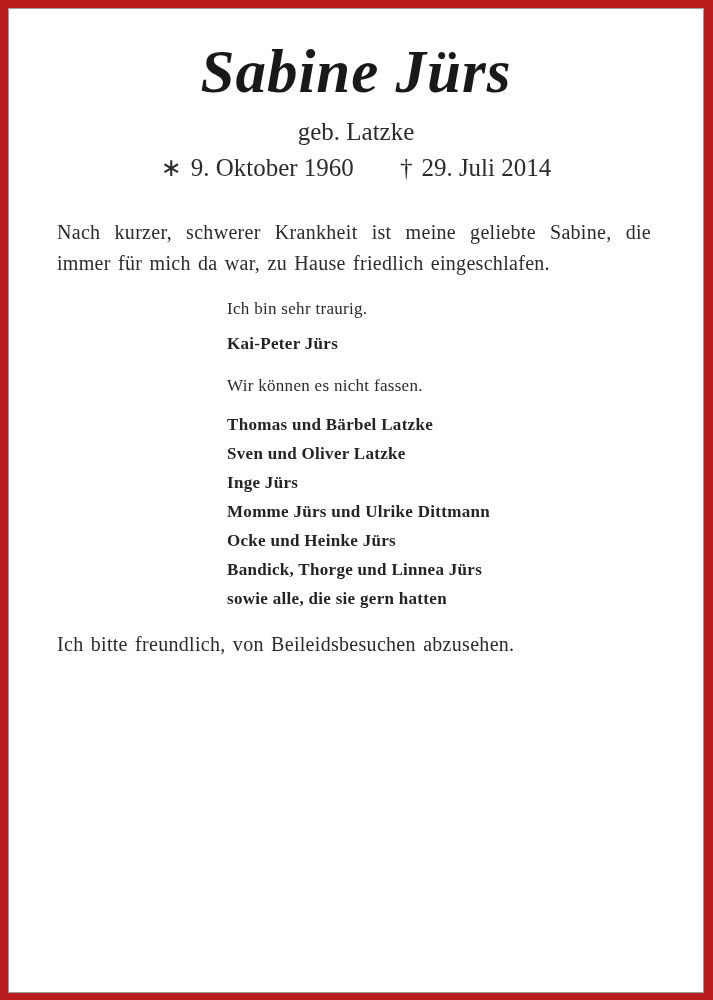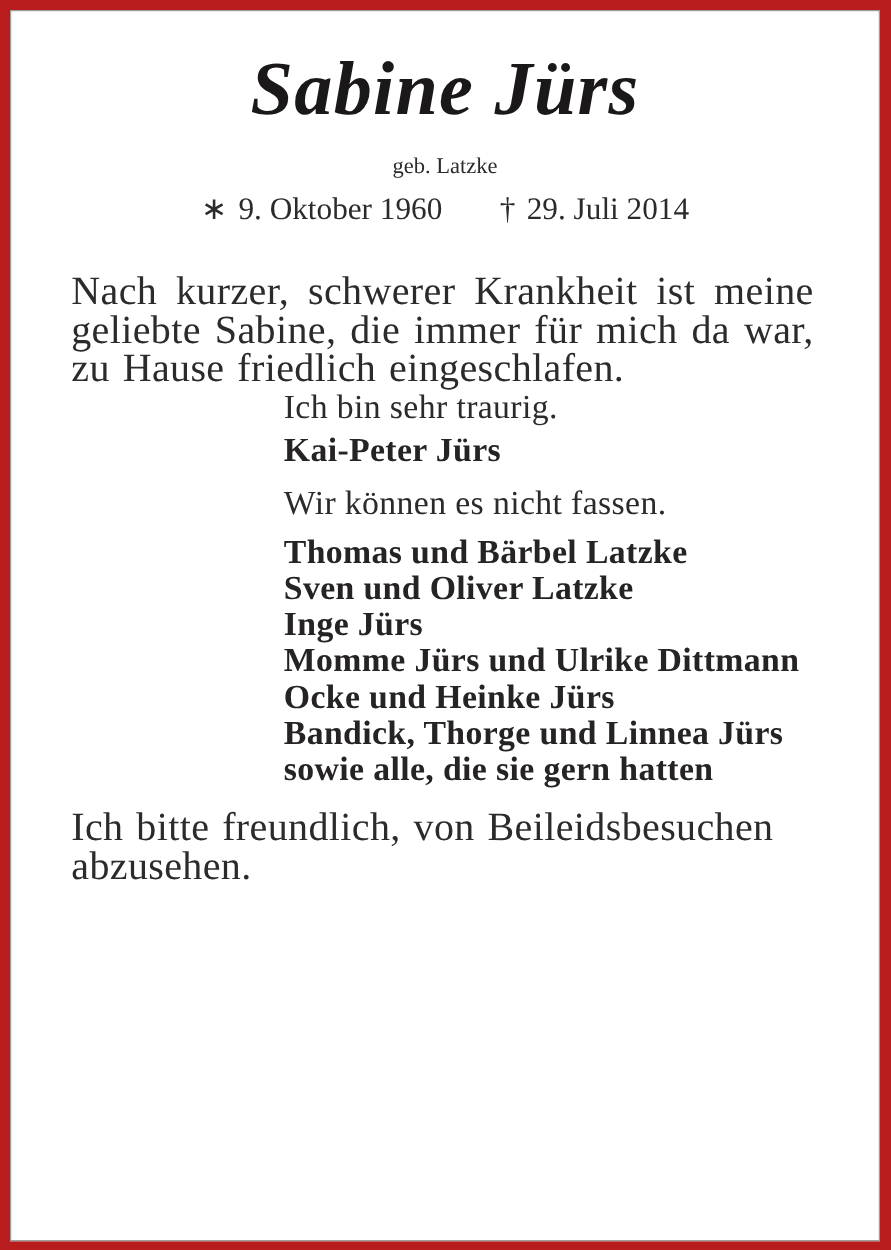--- a/index.html
+++ b/index.html
@@ -30,47 +30,48 @@
     font-style: italic;
     font-weight: 700;
     font-size: 61px;
     line-height: 66px;
     letter-spacing: 1px;
     color: #1b181a;
   }
   .maiden {
     margin-top: 12px;
     text-align: center;
-    font-size: 18px;
+    font-size: 25px;
     line-height: 30px;
     color: #2d2a2b;
   }
   .dates {
     margin-top: 6px;
     display: flex;
     justify-content: center;
     gap: 46px;
     font-size: 25px;
     line-height: 30px;
     color: #2d2a2b;
   }
   .dates .sym { margin-right: 9px; }
   p.para {
     margin: 0 52px 0 48px;
-    font-size: 32px;
+    font-size: 20px;
     line-height: 31px;
     text-align: justify;
     letter-spacing: 0.3px;
     word-spacing: 2px;
     color: #2d2a2b;
   }
   p.intro { margin-top: 34px; }
   .indent {
     margin-left: 218px;
-    font-size: 27px;
+    margin-top: 14px;
+    font-size: 17px;
     line-height: 31px;
     letter-spacing: 0.3px;
     color: #2d2a2b;
   }
   .indent .chief {
     margin-top: 4px;
     font-weight: 700;
     color: #262324;
   }
   .indent .second { margin-top: 11px; }

